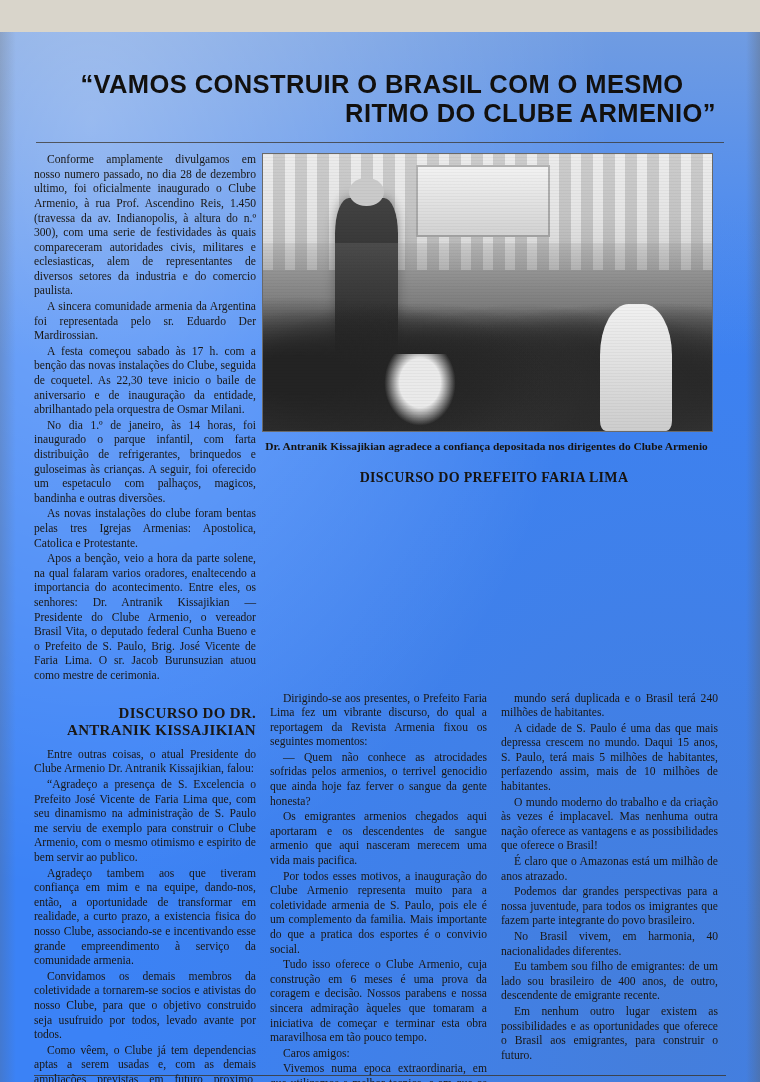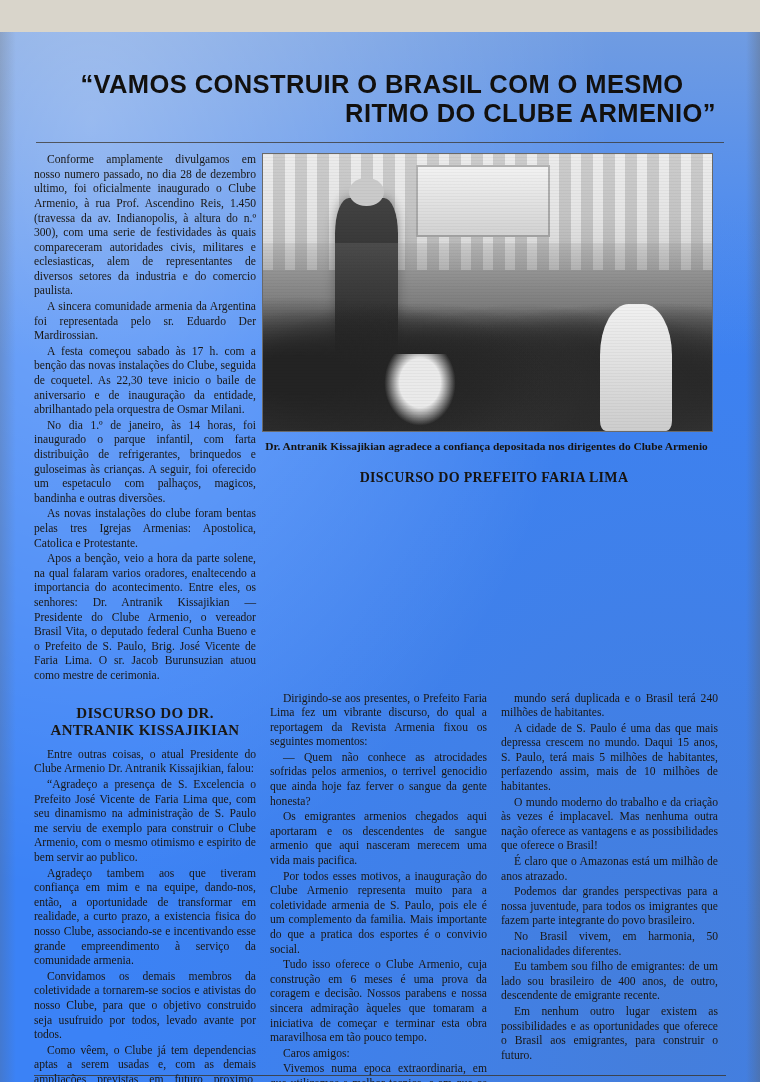--- a/index.html
+++ b/index.html
@@ -150,20 +150,21 @@
     letter-spacing:.3px;
   }
   .head-faria{
     font-size:14px;
     margin:16px 0 9px 0;
   }
   .head-antranik{
     font-size:15px;
     line-height:1.18;
     margin:13px 0 8px 0;
+    text-align:right;
   }
 
   
   .body3{
     display:flex;
     gap:14px;
     margin-top:8px;
     align-items:flex-start;
   }
   .c1{width:222px;}
@@ -265,21 +266,21 @@
         <p>Nunca o progresso da tecnica foi tão rapido. Nunca foi tão rapido o crescimento da população.</p>
 
       </div>
 
       <div class="col c3">
         <p>mundo será duplicada e o Brasil terá 240 milhões de habitantes.</p>
         <p>A cidade de S. Paulo é uma das que mais depressa crescem no mundo. Daqui 15 anos, S. Paulo, terá mais 5 milhões de habitantes, perfazendo assim, mais de 10 milhões de habitantes.</p>
         <p>O mundo moderno do trabalho e da criação às vezes é implacavel. Mas nenhuma outra nação oferece as vantagens e as possibilidades que oferece o Brasil!</p>
         <p>É claro que o Amazonas está um milhão de anos atrazado.</p>
         <p>Podemos dar grandes perspectivas para a nossa juventude, para todos os imigrantes que fazem parte integrante do povo brasileiro.</p>
-        <p>No Brasil vivem, em harmonia, 50 nacionalidades diferentes.</p>
+        <p>No Brasil vivem, em harmonia, 40 nacionalidades diferentes.</p>
         <p>Eu tambem sou filho de emigrantes: de um lado sou brasileiro de 400 anos, de outro, descendente de emigrante recente.</p>
         <p>Em nenhum outro lugar existem as possibilidades e as oportunidades que oferece o Brasil aos emigrantes, para construir o futuro.</p>
 
       </div>
     </div>
   </div>
 
   <div class="rule-bottom"></div>
   <div class="footer">
     <div class="folio">14</div>

